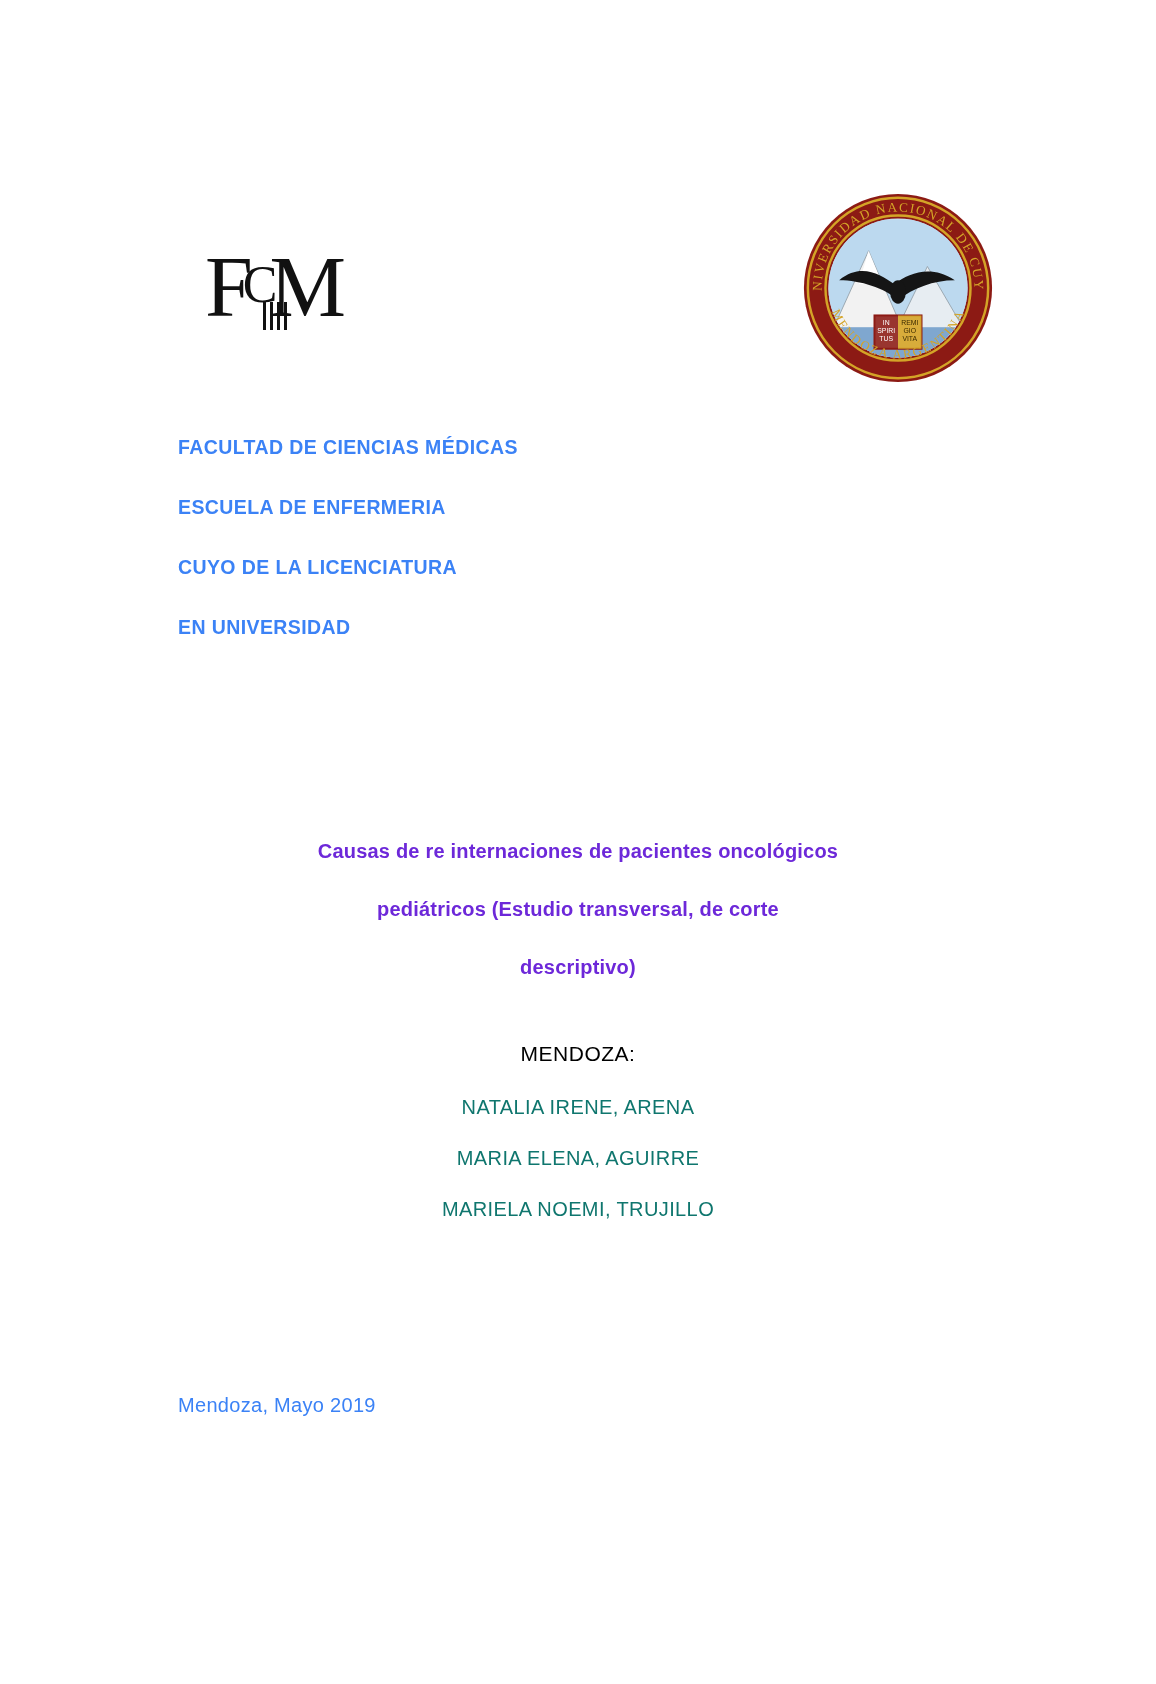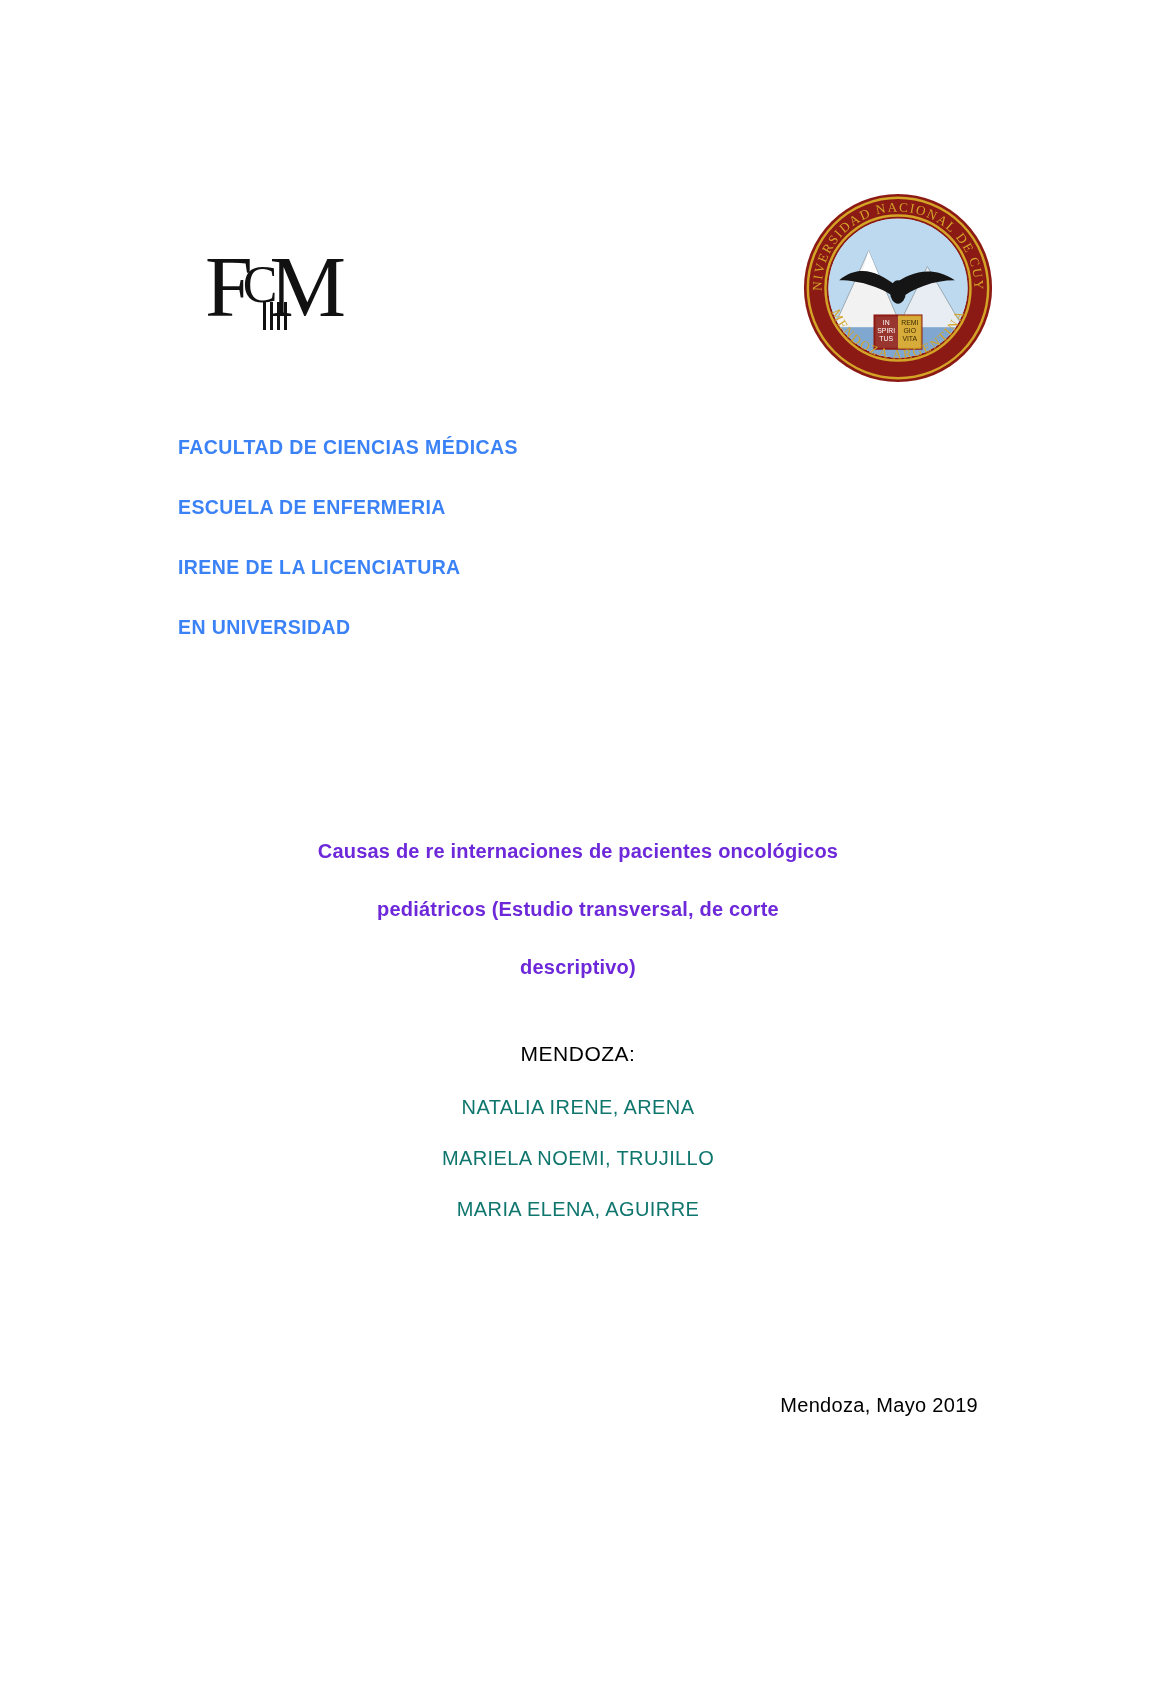--- a/index.html
+++ b/index.html
@@ -120,23 +120,23 @@
     letter-spacing: 0.4px;
     margin-bottom: 28px;
   }
 
   
   .place-date {
     position: absolute;
     left: 178px;
     top: 1390px;
     width: 800px;
-    text-align: right;
+    text-align: left;
     font-size: 20px;
-    color: #000000;
+    color: #3b82f6;
     letter-spacing: 0.3px;
   }
 </style>
 </head>
 <body>
 
 <div class="page">
 
   <div class="fcm-logo">
     <div class="fcm-text"><span>F</span><span class="fcm-c">C</span><span>M</span></div>
@@ -190,32 +190,32 @@
       </text>
       <text font-family="Liberation Serif, serif" font-size="13" fill="#d4a427" letter-spacing="2">
         <textPath href="#arcBottom" startOffset="50%" text-anchor="middle">MENDOZA  ARGENTINA</textPath>
       </text>
     </svg>
   </div>
 
   <div class="heading-block">
     <div class="heading-line">FACULTAD DE CIENCIAS MÉDICAS</div>
     <div class="heading-line">ESCUELA DE ENFERMERIA</div>
-    <div class="heading-line">IRENE DE LA LICENCIATURA</div>
+    <div class="heading-line">CUYO DE LA LICENCIATURA</div>
     <div class="heading-line">EN UNIVERSIDAD</div>
   </div>
 
   <div class="title-block">
     <div class="title-line">Causas de re internaciones de pacientes oncológicos</div>
     <div class="title-line">pediátricos (Estudio transversal, de corte</div>
     <div class="title-line">descriptivo)</div>
   </div>
 
   <div class="authors-block">
     <div class="authors-label">MENDOZA:</div>
     <div class="author-name">NATALIA IRENE, ARENA</div>
+    <div class="author-name">MARIA ELENA, AGUIRRE</div>
     <div class="author-name">MARIELA NOEMI, TRUJILLO</div>
-    <div class="author-name">MARIA ELENA, AGUIRRE</div>
   </div>
 
   <div class="place-date">Mendoza, Mayo 2019</div>
 
 </div>
 
 </body></html>

